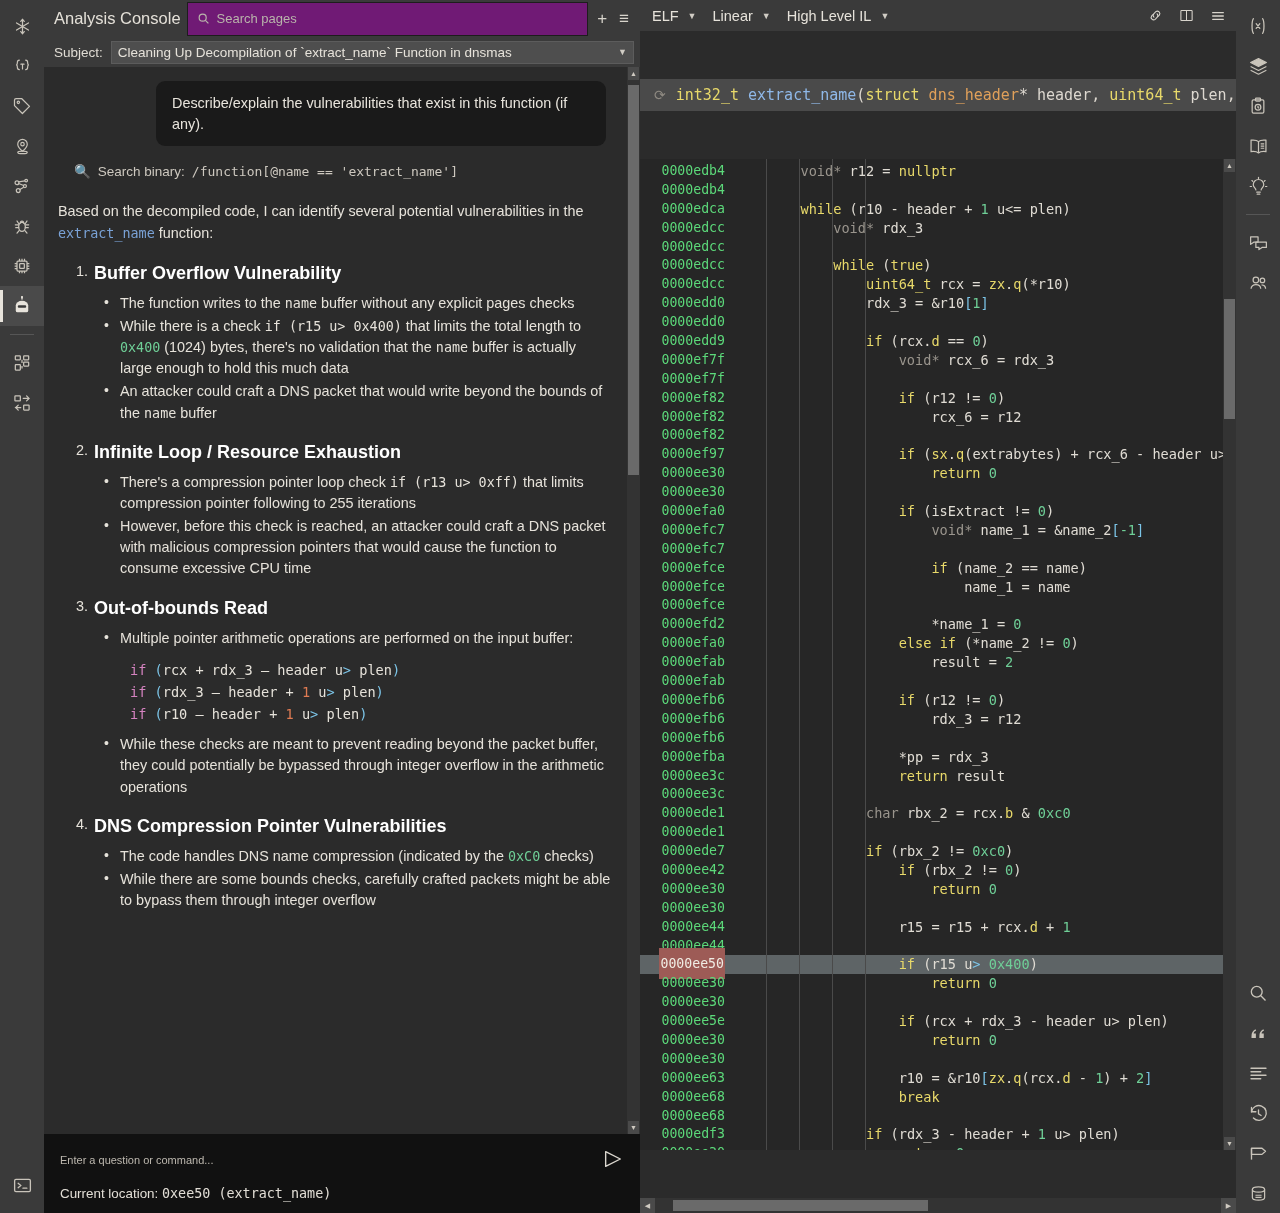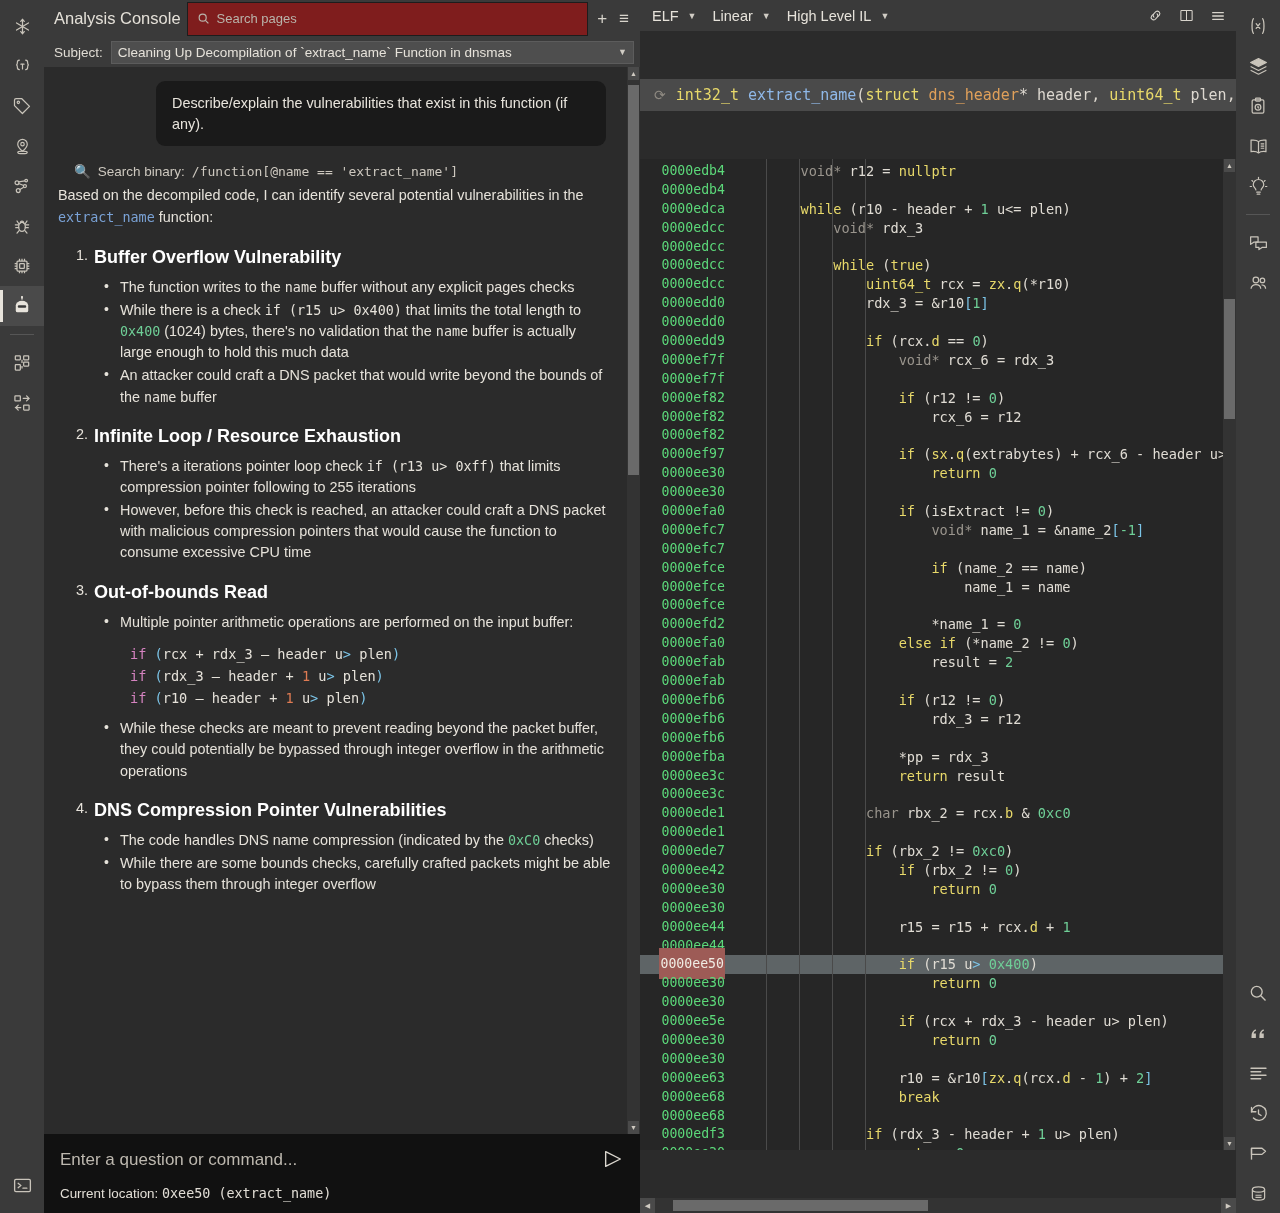--- a/index.html
+++ b/index.html
@@ -31,21 +31,21 @@
   .rail-bottom { margin-top:auto; margin-bottom:8px; }
 
   
   .leftpanel { width:596px; flex:0 0 596px; display:flex; flex-direction:column; background:#2b2b2b; }
   .lp-head {
     height:37px; display:flex; align-items:center; gap:6px; padding:0 8px 0 10px;
     background:#3a3a3a;
   }
   .lp-title { font-size:16.5px; color:#e4e0d8; white-space:nowrap; }
   .searchbox {
-    flex:1; height:18px; background:#7f1d1d; border:1px solid #1d1d1d;
+    flex:1; height:18px; background:#701a75; border:1px solid #1d1d1d;
     display:flex; align-items:center; gap:7px; padding:16px 9px; color:#b9b4ab; font-size:13px;
   }
   .searchbox .ph { color:#b9b4ab; }
   .hbtn { color:#d8d4cc; font-size:17px; line-height:1; padding:0 3px; cursor:default; }
 
   .subjectbar {
     height:30px; display:flex; align-items:center; gap:8px; padding:0 6px 0 10px; background:#3a3a3a;
   }
   .subjectbar .lbl { font-size:13.5px; color:#e0dcd4; }
   .subject-select {
@@ -61,21 +61,21 @@
     flex:1; padding:14px 16px 10px 14px; overflow:hidden; position:relative;
   }
   .bubble {
     margin-left:98px; background:#1a1a1a; border-radius:9px; padding:12px 16px;
     font-size:14.4px; line-height:1.44; color:#e8e4dc; max-width:450px;
   }
   .toolrow {
     display:flex; align-items:center; gap:7px; margin:17px 0 0 16px; font-size:13.5px; color:#cdc8bf;
   }
   .toolrow .mono { font-family:"DejaVu Sans Mono", monospace; font-size:13px; color:#cdc8bf; }
-  .para { margin-top:6px; font-size:14.4px; line-height:1.5; color:#e6e2da; }
+  .para { margin-top:22px; font-size:14.4px; line-height:1.5; color:#e6e2da; }
   .code-inline { font-family:"DejaVu Sans Mono", monospace; font-size:13.4px; color:#7aa2d6; }
   .code-green { font-family:"DejaVu Sans Mono", monospace; font-size:13.4px; color:#6fcf97; }
   .code-plain { font-family:"DejaVu Sans Mono", monospace; font-size:13.4px; color:#e6e2da; }
 
   ol.vulns { margin:14px 0 0 0; padding:0; list-style:none; counter-reset:v; }
   ol.vulns > li { counter-increment:v; margin-top:18px; position:relative; padding-left:36px; }
   ol.vulns > li:before {
     content:counter(v) "."; position:absolute; left:18px; top:0;
     font-size:14.4px; color:#e6e2da;
   }
@@ -102,21 +102,21 @@
     display:flex; flex-direction:column; align-items:center;
   }
   .vscroll .arr { width:11px; height:13px; display:flex; align-items:center; justify-content:center;
     background:#4a4a4a; color:#cfcac1; font-size:7px; }
   .vscroll .thumb { position:absolute; left:1px; width:11px; background:#6a6a6a; }
 
   .composer { background:#111111; padding:0; }
   .composer-inner {
     display:flex; align-items:center; height:52px; padding:0 16px 0 16px;
   }
-  .composer-ph { flex:1; font-size:17px; color:#bdb8af; }
+  .composer-ph { flex:1; font-size:11px; color:#bdb8af; }
   .send { color:#dcd8d0; }
   .loc {
     padding:0 0 12px 16px; font-size:13.4px; color:#e2ded6;
   }
   .loc .mono { font-family:"DejaVu Sans Mono", monospace; }
 
   
   .rightpanel { flex:1; display:flex; flex-direction:column; background:#2b2b2b; min-width:0;gap:48px; }
   .rp-head {
     height:31px; display:flex; align-items:center; gap:16px; padding:0 10px 0 12px; background:#3a3a3a;
@@ -321,21 +321,21 @@
               <div class="vhead">Buffer Overflow Vulnerability</div>
               <ul class="subs">
                 <li><span>The function writes to the </span><span class="code-plain">name</span><span> buffer without any explicit pages checks</span></li>
                 <li><span>While there is a check </span><span class="code-plain">if (r15 u&gt; 0x400)</span><span> that limits the total length to </span><span class="code-green">0x400</span><span> (1024) bytes, there's no validation that the </span><span class="code-plain">name</span><span> buffer is actually large enough to hold this much data</span></li>
                 <li><span>An attacker could craft a DNS packet that would write beyond the bounds of the </span><span class="code-plain">name</span><span> buffer</span></li>
               </ul>
             </li>
             <li>
               <div class="vhead">Infinite Loop / Resource Exhaustion</div>
               <ul class="subs">
-                <li><span>There's a iterations pointer loop check </span><span class="code-plain">if (r13 u&gt; 0xff)</span><span> that limits compression pointer following to 255 iterations</span></li>
+                <li><span>There's a compression pointer loop check </span><span class="code-plain">if (r13 u&gt; 0xff)</span><span> that limits compression pointer following to 255 iterations</span></li>
                 <li><span>However, before this check is reached, an attacker could craft a DNS packet with malicious compression pointers that would cause the function to consume excessive CPU time</span></li>
               </ul>
             </li>
             <li>
               <div class="vhead">Out-of-bounds Read</div>
               <ul class="subs">
                 <li><span>Multiple pointer arithmetic operations are performed on the input buffer:</span></li>
               </ul>
               <div class="codeblock"><span class="k-if">if</span><span class="k-id"> </span><span class="k-par">(</span><span class="k-id">rcx + rdx_3 </span><span class="k-id">–</span><span class="k-id"> header u</span><span class="k-par">&gt;</span><span class="k-id"> plen</span><span class="k-par">)</span>
 <span class="k-if">if</span><span class="k-id"> </span><span class="k-par">(</span><span class="k-id">rdx_3 </span><span class="k-id">–</span><span class="k-id"> header + </span><span class="k-num">1</span><span class="k-id"> u</span><span class="k-par">&gt;</span><span class="k-id"> plen</span><span class="k-par">)</span>

